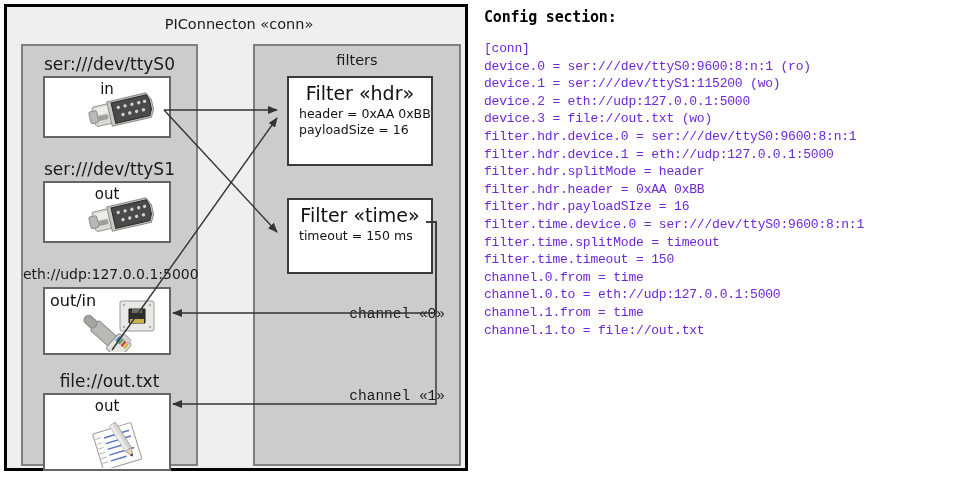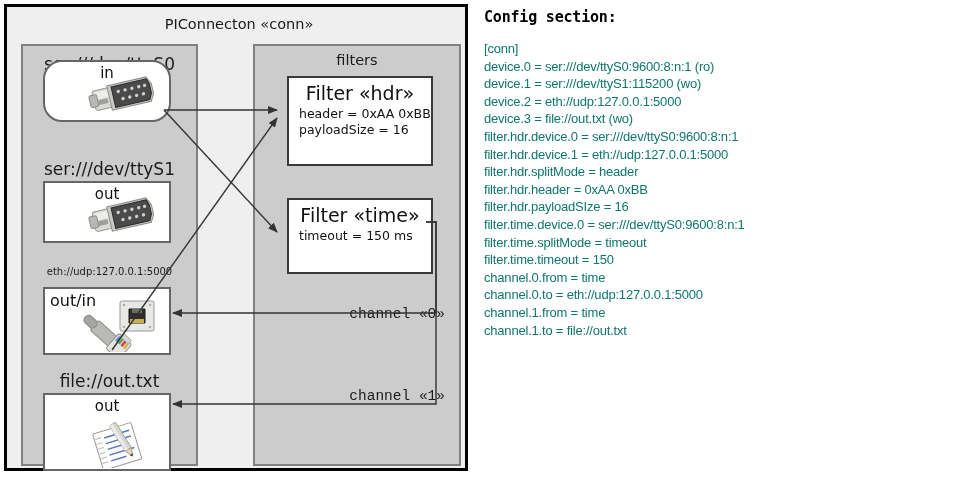--- a/index.html
+++ b/index.html
@@ -178,41 +178,41 @@
   }
   .config-heading {
     font-family: "DejaVu Sans Mono", monospace;
     font-size: 15px;
     font-weight: bold;
     color: #000000;
     margin-bottom: 14px;
     letter-spacing: -0.2px;
   }
   .config-body {
-    font-family: Liberation Sans, sans-serif;
+    font-family: Liberation Mono, monospace;
     font-size: 13px;
     line-height: 17.6px;
-    color: #0f766e;
+    color: #6d28d9;
     white-space: pre;
     letter-spacing: -0.2px;
   }
 </style>
 </head>
 <body>
 
 <div id="root">
 
   <div class="diagram-outer">
 
     <div class="diagram-title">PIConnecton «conn»</div>
 
     <div class="panel devices-panel">
 
       <div class="dev-caption" style="top:8px;">ser:///dev/ttyS0</div>
-      <div class="dev-card" style="top:14px;border-radius:19px;">
+      <div class="dev-card" style="top:30px;">
         <div class="dev-card-label">in</div>
         <div class="icon-wrap">
           <svg viewBox="0 0 80 48" width="80" height="48">
             <g transform="rotate(-13 40 24)">
               <rect x="8" y="14" width="58" height="20" rx="3" fill="#d9d9d6" stroke="#9a9a96" stroke-width="1"></rect>
               <rect x="10" y="16" width="54" height="7" rx="2" fill="#ededea"></rect>
               <path d="M24 12 L64 12 L68 20 L68 30 L64 37 L24 37 Z" fill="#c9c9c4" stroke="#8c8c88" stroke-width="1"></path>
               <path d="M28 14 L64 14 L66 20 L66 29 L63 35 L28 35 Z" fill="#4a4a4a" stroke="#2a2a2a" stroke-width="1"></path>
               <g fill="#d0d0cc">
                 <circle cx="34" cy="20" r="1.7"></circle>
@@ -253,21 +253,21 @@
                 <circle cx="51" cy="28" r="1.7"></circle>
                   <circle cx="58" cy="28" r="1.7"></circle>
               </g>
               <rect x="4" y="18" width="8" height="12" rx="2" fill="#b8b8b4" stroke="#8c8c88" stroke-width="1"></rect>
               <rect x="12" y="24" width="10" height="5" rx="1.5" fill="#9e9e9a"></rect>
             </g>
           </svg>
         </div>
       </div>
 
-      <div class="dev-caption" style="top:220px; font-size:10px;">eth://udp:127.0.0.1:5000</div>
+      <div class="dev-caption" style="top:220px; font-size:14px;">eth://udp:127.0.0.1:5000</div>
       <div class="dev-card" style="top:241px; height:68px;">
         <div class="dev-card-label left">out/in</div>
         <div class="icon-wrap eth">
           <svg viewBox="0 0 90 52" width="90" height="52">
             <rect x="45" y="1" width="34" height="30" rx="2" fill="#e8e8e6" stroke="#9a9a96" stroke-width="1"></rect>
             <circle cx="49" cy="5" r="1.3" fill="#b0b0ac"></circle>
             <circle cx="75" cy="5" r="1.3" fill="#b0b0ac"></circle>
             <circle cx="49" cy="27" r="1.3" fill="#b0b0ac"></circle>
             <circle cx="75" cy="27" r="1.3" fill="#b0b0ac"></circle>
             <path d="M54 9 L70 9 L70 23 L54 23 Z" fill="#2f2f2f" stroke="#1c1c1c" stroke-width="1"></path>

